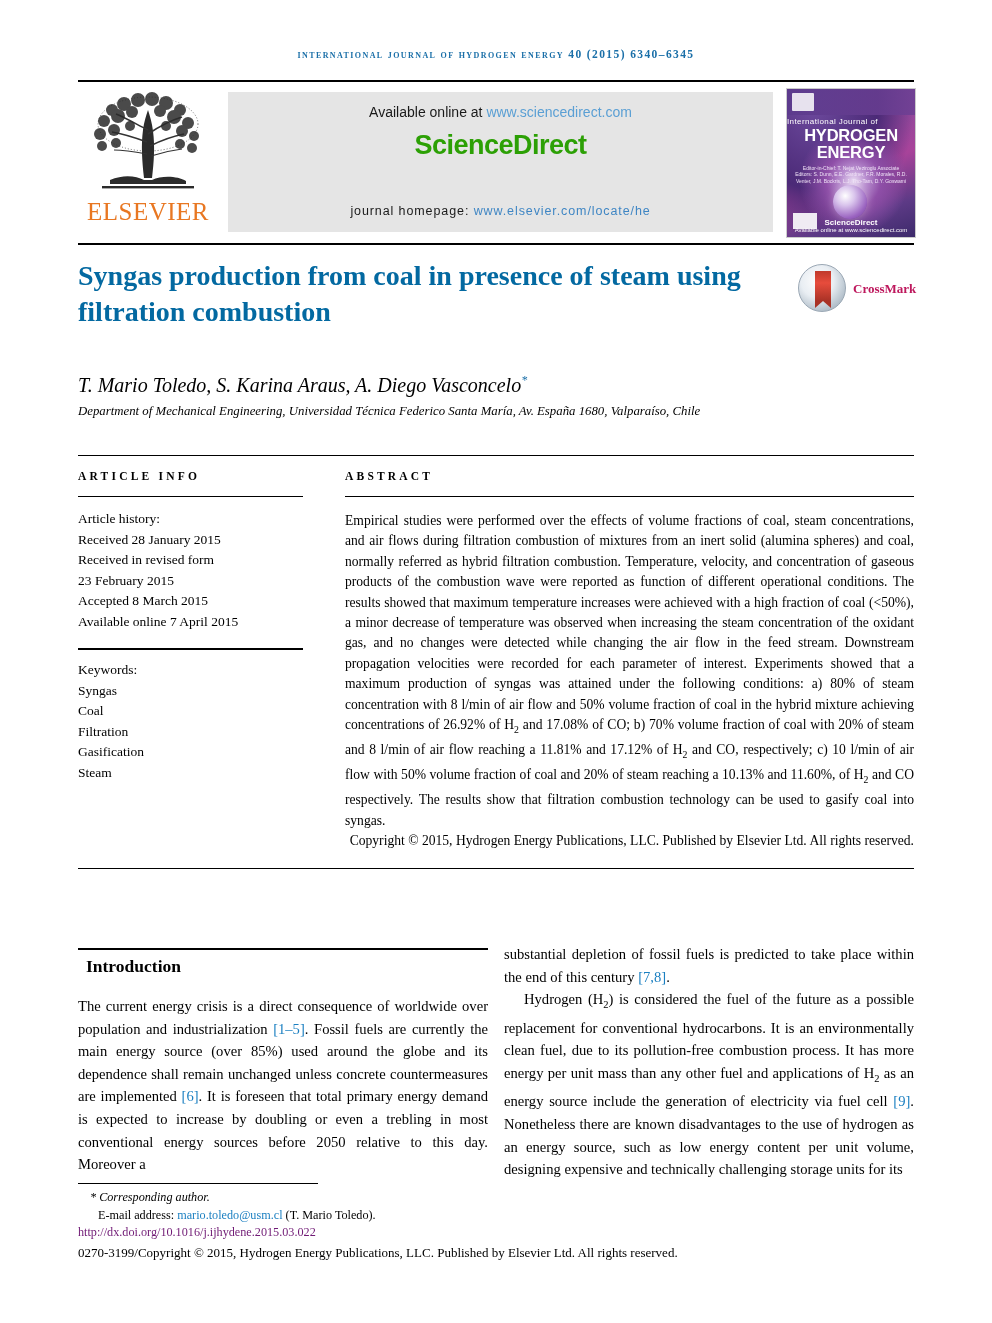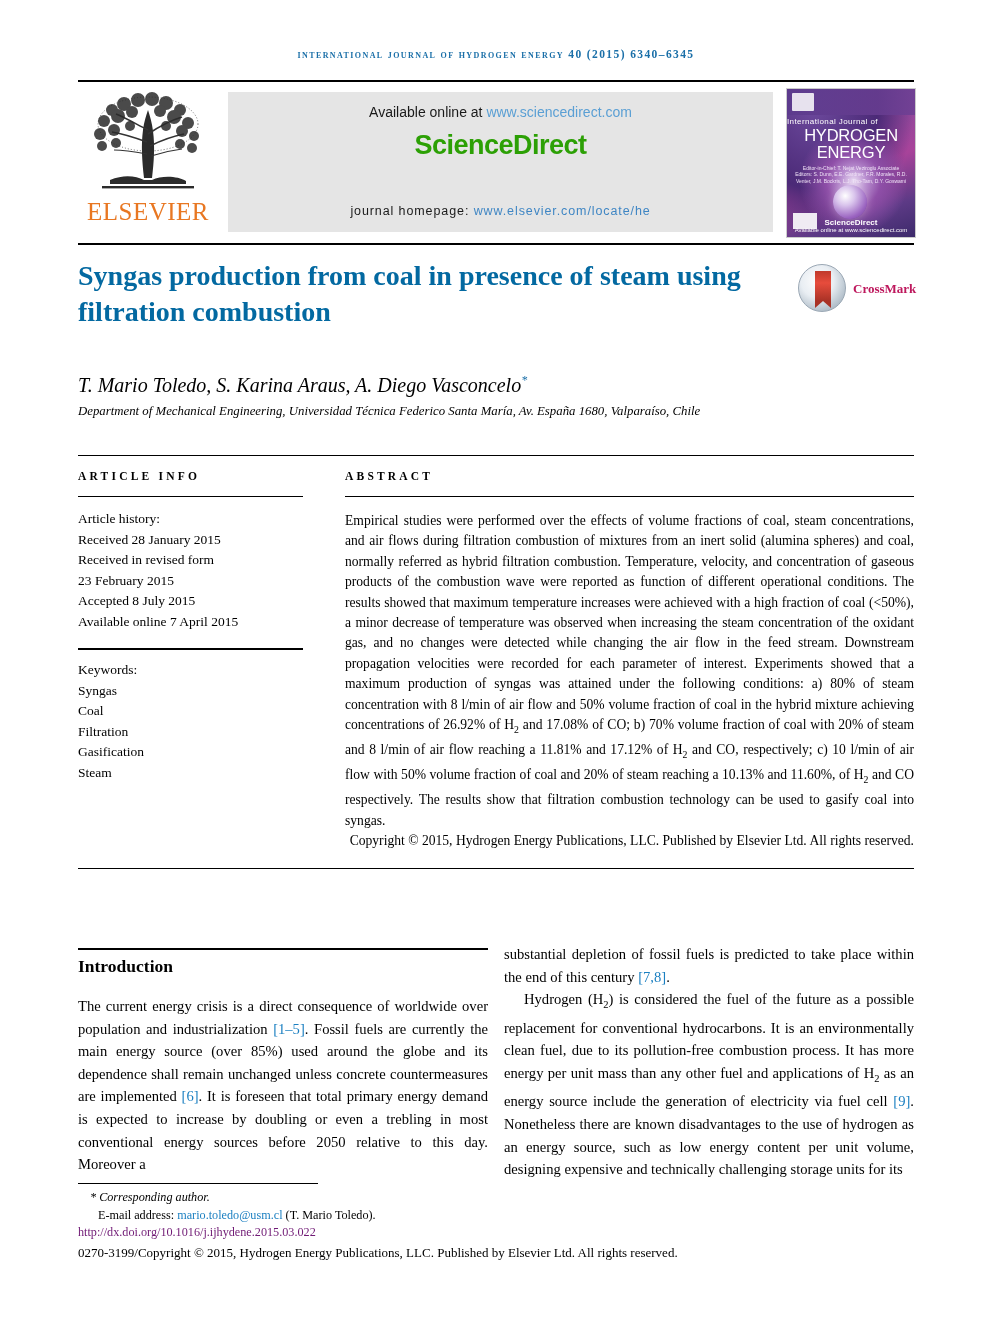--- a/index.html
+++ b/index.html
@@ -138,21 +138,21 @@
   }
   .cover-t1 {
     position: absolute; left: 0; top: 28px; width: 100%;
     font-family: "Liberation Sans", sans-serif;
     font-size: 8px; color: #ffffff; letter-spacing: .4px;
   }
   .cover-t2 {
     position: absolute; left: 0; top: 38px; width: 100%;
     text-align: center;
     font-family: "Liberation Sans", sans-serif;
-    font-weight: normal; font-size: 16.5px; color: #ffffff; line-height: 17px;
+    font-weight: bold; font-size: 16.5px; color: #ffffff; line-height: 17px;
     letter-spacing: -0.2px;
   }
   .cover-editors {
     position: absolute; left: 8px; top: 76px; width: 112px;
     font-family: "Liberation Sans", sans-serif;
     font-size: 5px; color: #f0e3f7; line-height: 6.4px;
     text-align: center;
   }
   .cover-orb {
     position: absolute; left: 46px; top: 96px;
@@ -332,20 +332,21 @@
   .body-right {
     position: absolute;
     left: 504px; top: 943px;
     width: 410px;
   }
   .h-intro {
     font-family: "Liberation Serif", serif;
     font-weight: bold;
     font-size: 17.5px;
     margin-bottom: 18px;
+    margin-left: 8px;
   }
   .para {
     font-family: "Liberation Serif", serif;
     font-size: 14.6px;
     line-height: 22.6px;
     text-align: justify;
     margin: 0;
   }
   .para.indent { text-indent: 20px; }
   .ref { color: #1a7fc1; }
@@ -461,21 +462,21 @@
   <div class="rule-info"></div>
 
   <div class="col-info">
     <div class="sec-head">ARTICLE INFO</div>
     <div class="sec-rule"></div>
     <div class="info-body">
       <div>Article history:</div>
       <div>Received 28 January 2015</div>
       <div>Received in revised form</div>
       <div>23 February 2015</div>
-      <div>Accepted 8 July 2015</div>
+      <div>Accepted 8 March 2015</div>
       <div>Available online 7 April 2015</div>
     </div>
     <div class="kw-rule"></div>
     <div class="kw-body">
       <div>Keywords:</div>
       <div>Syngas</div>
       <div>Coal</div>
       <div>Filtration</div>
       <div>Gasification</div>
       <div>Steam</div>

